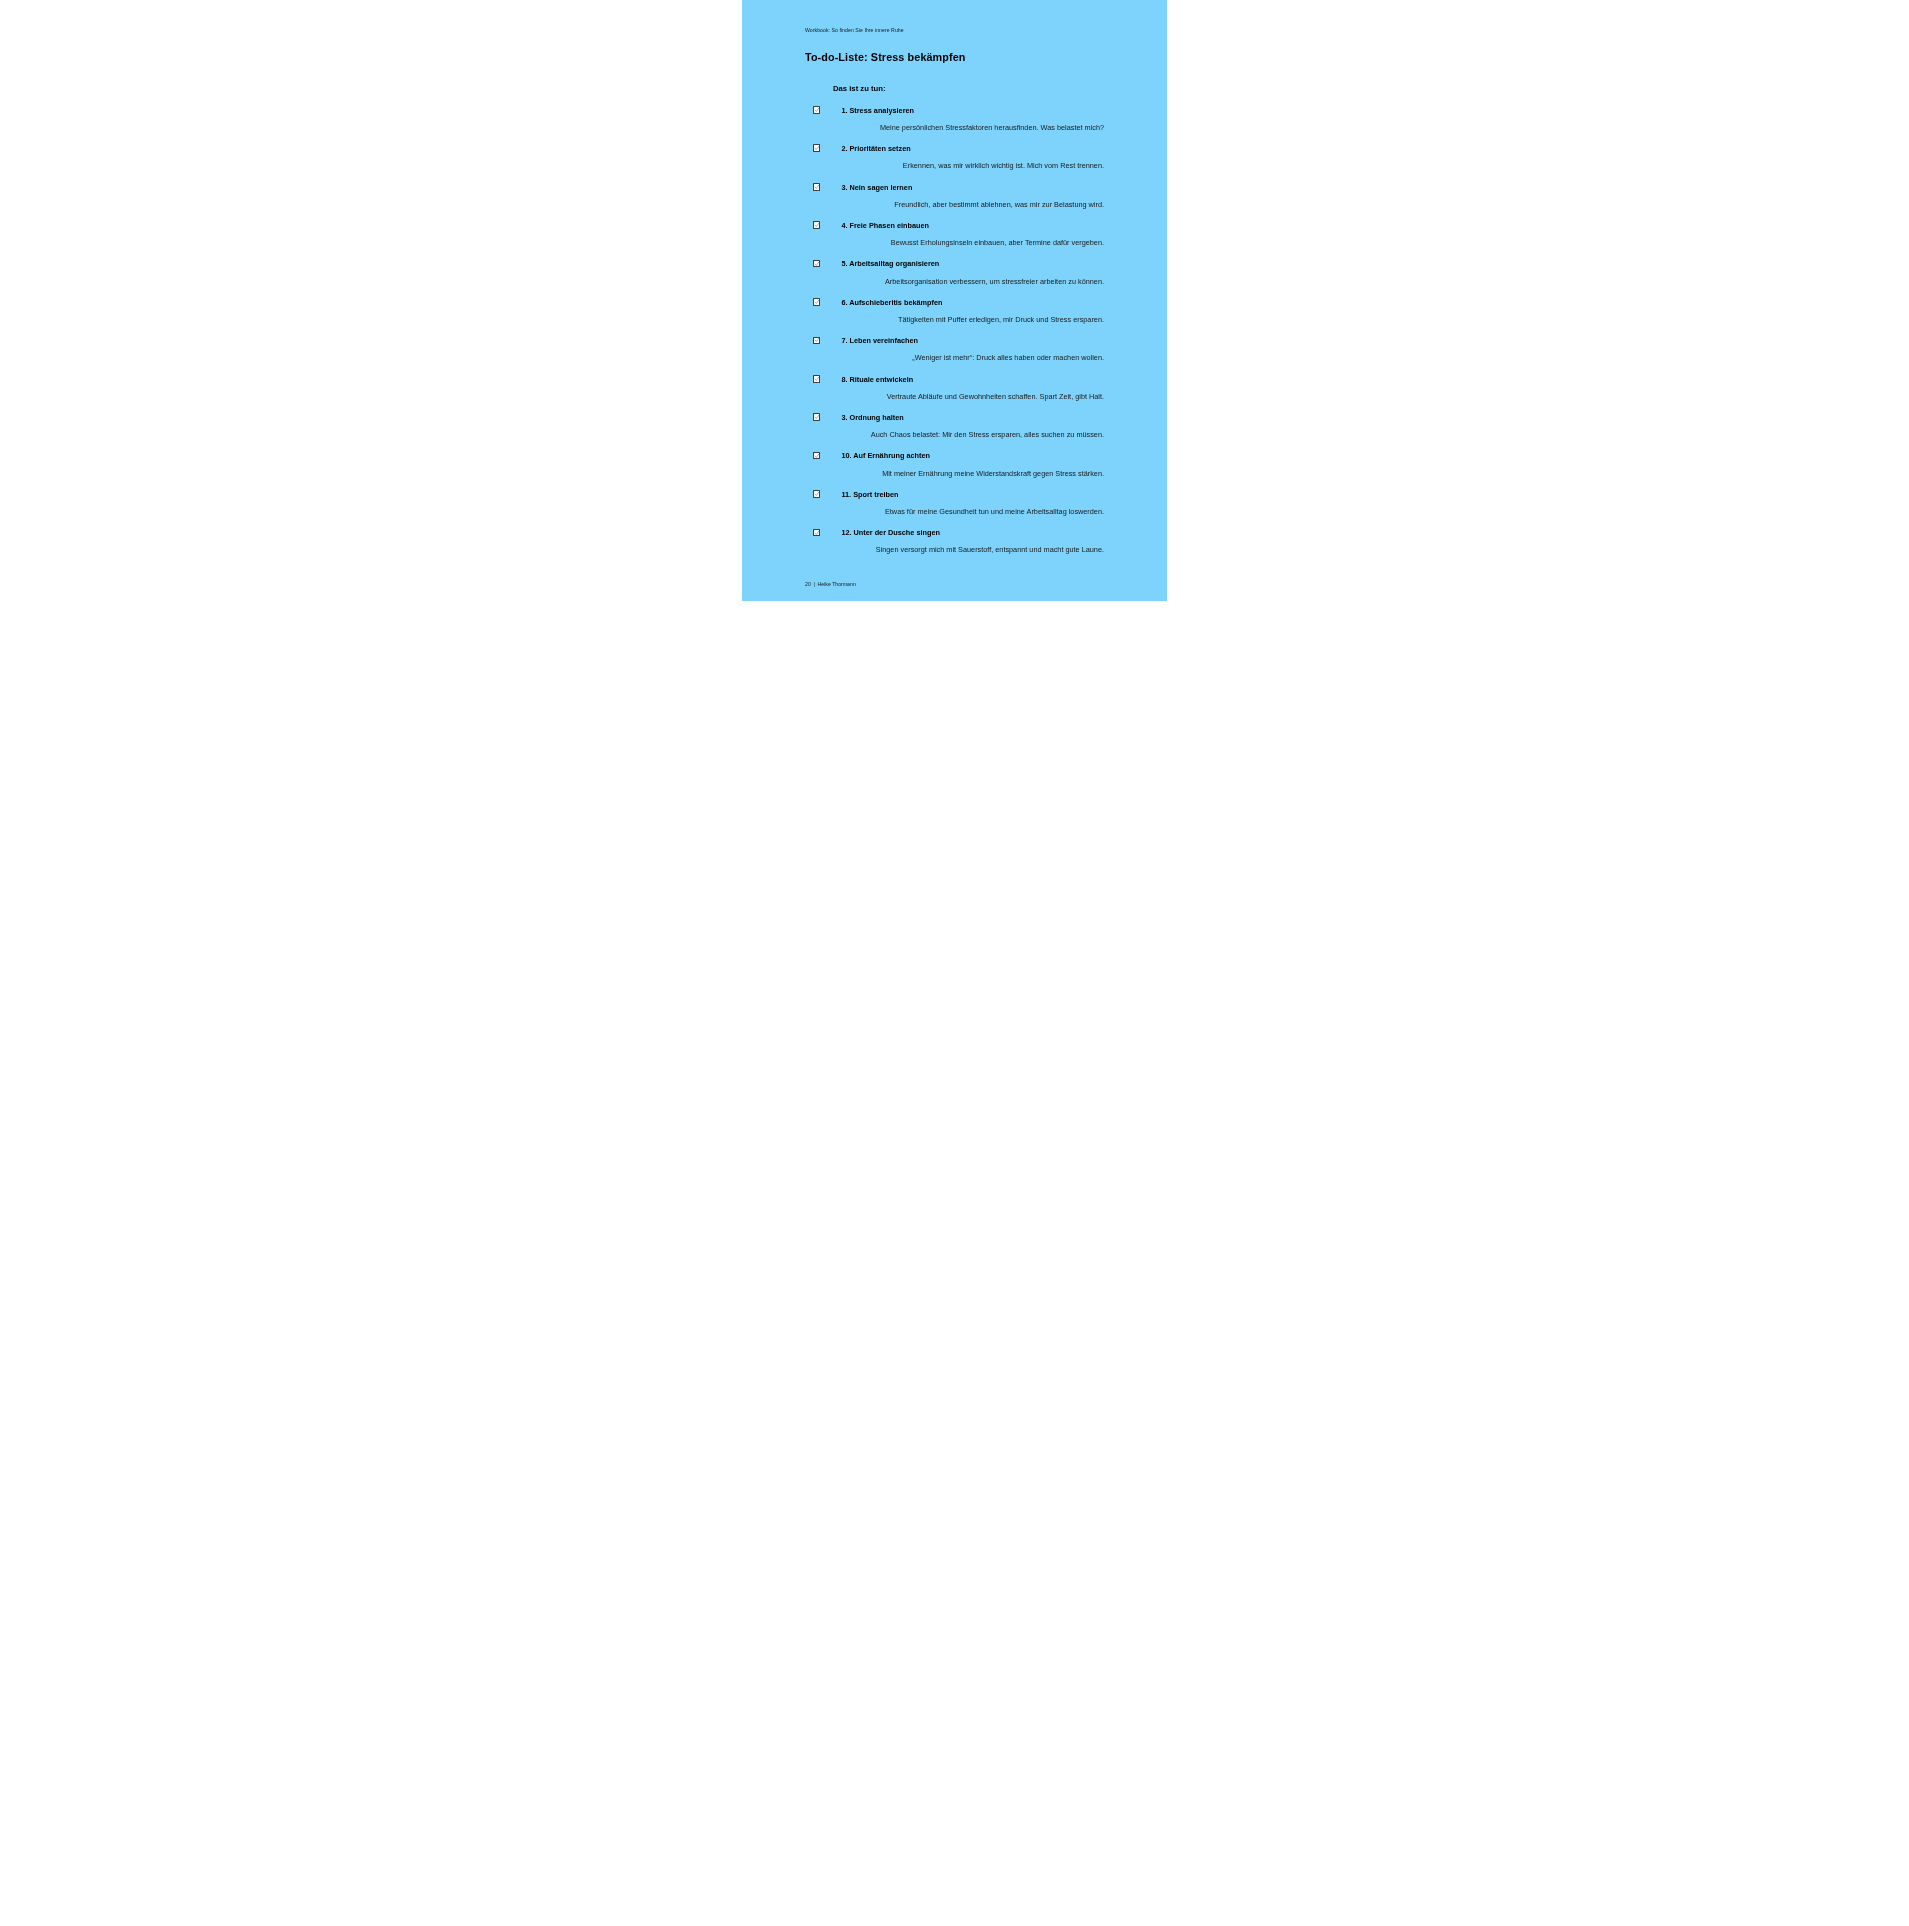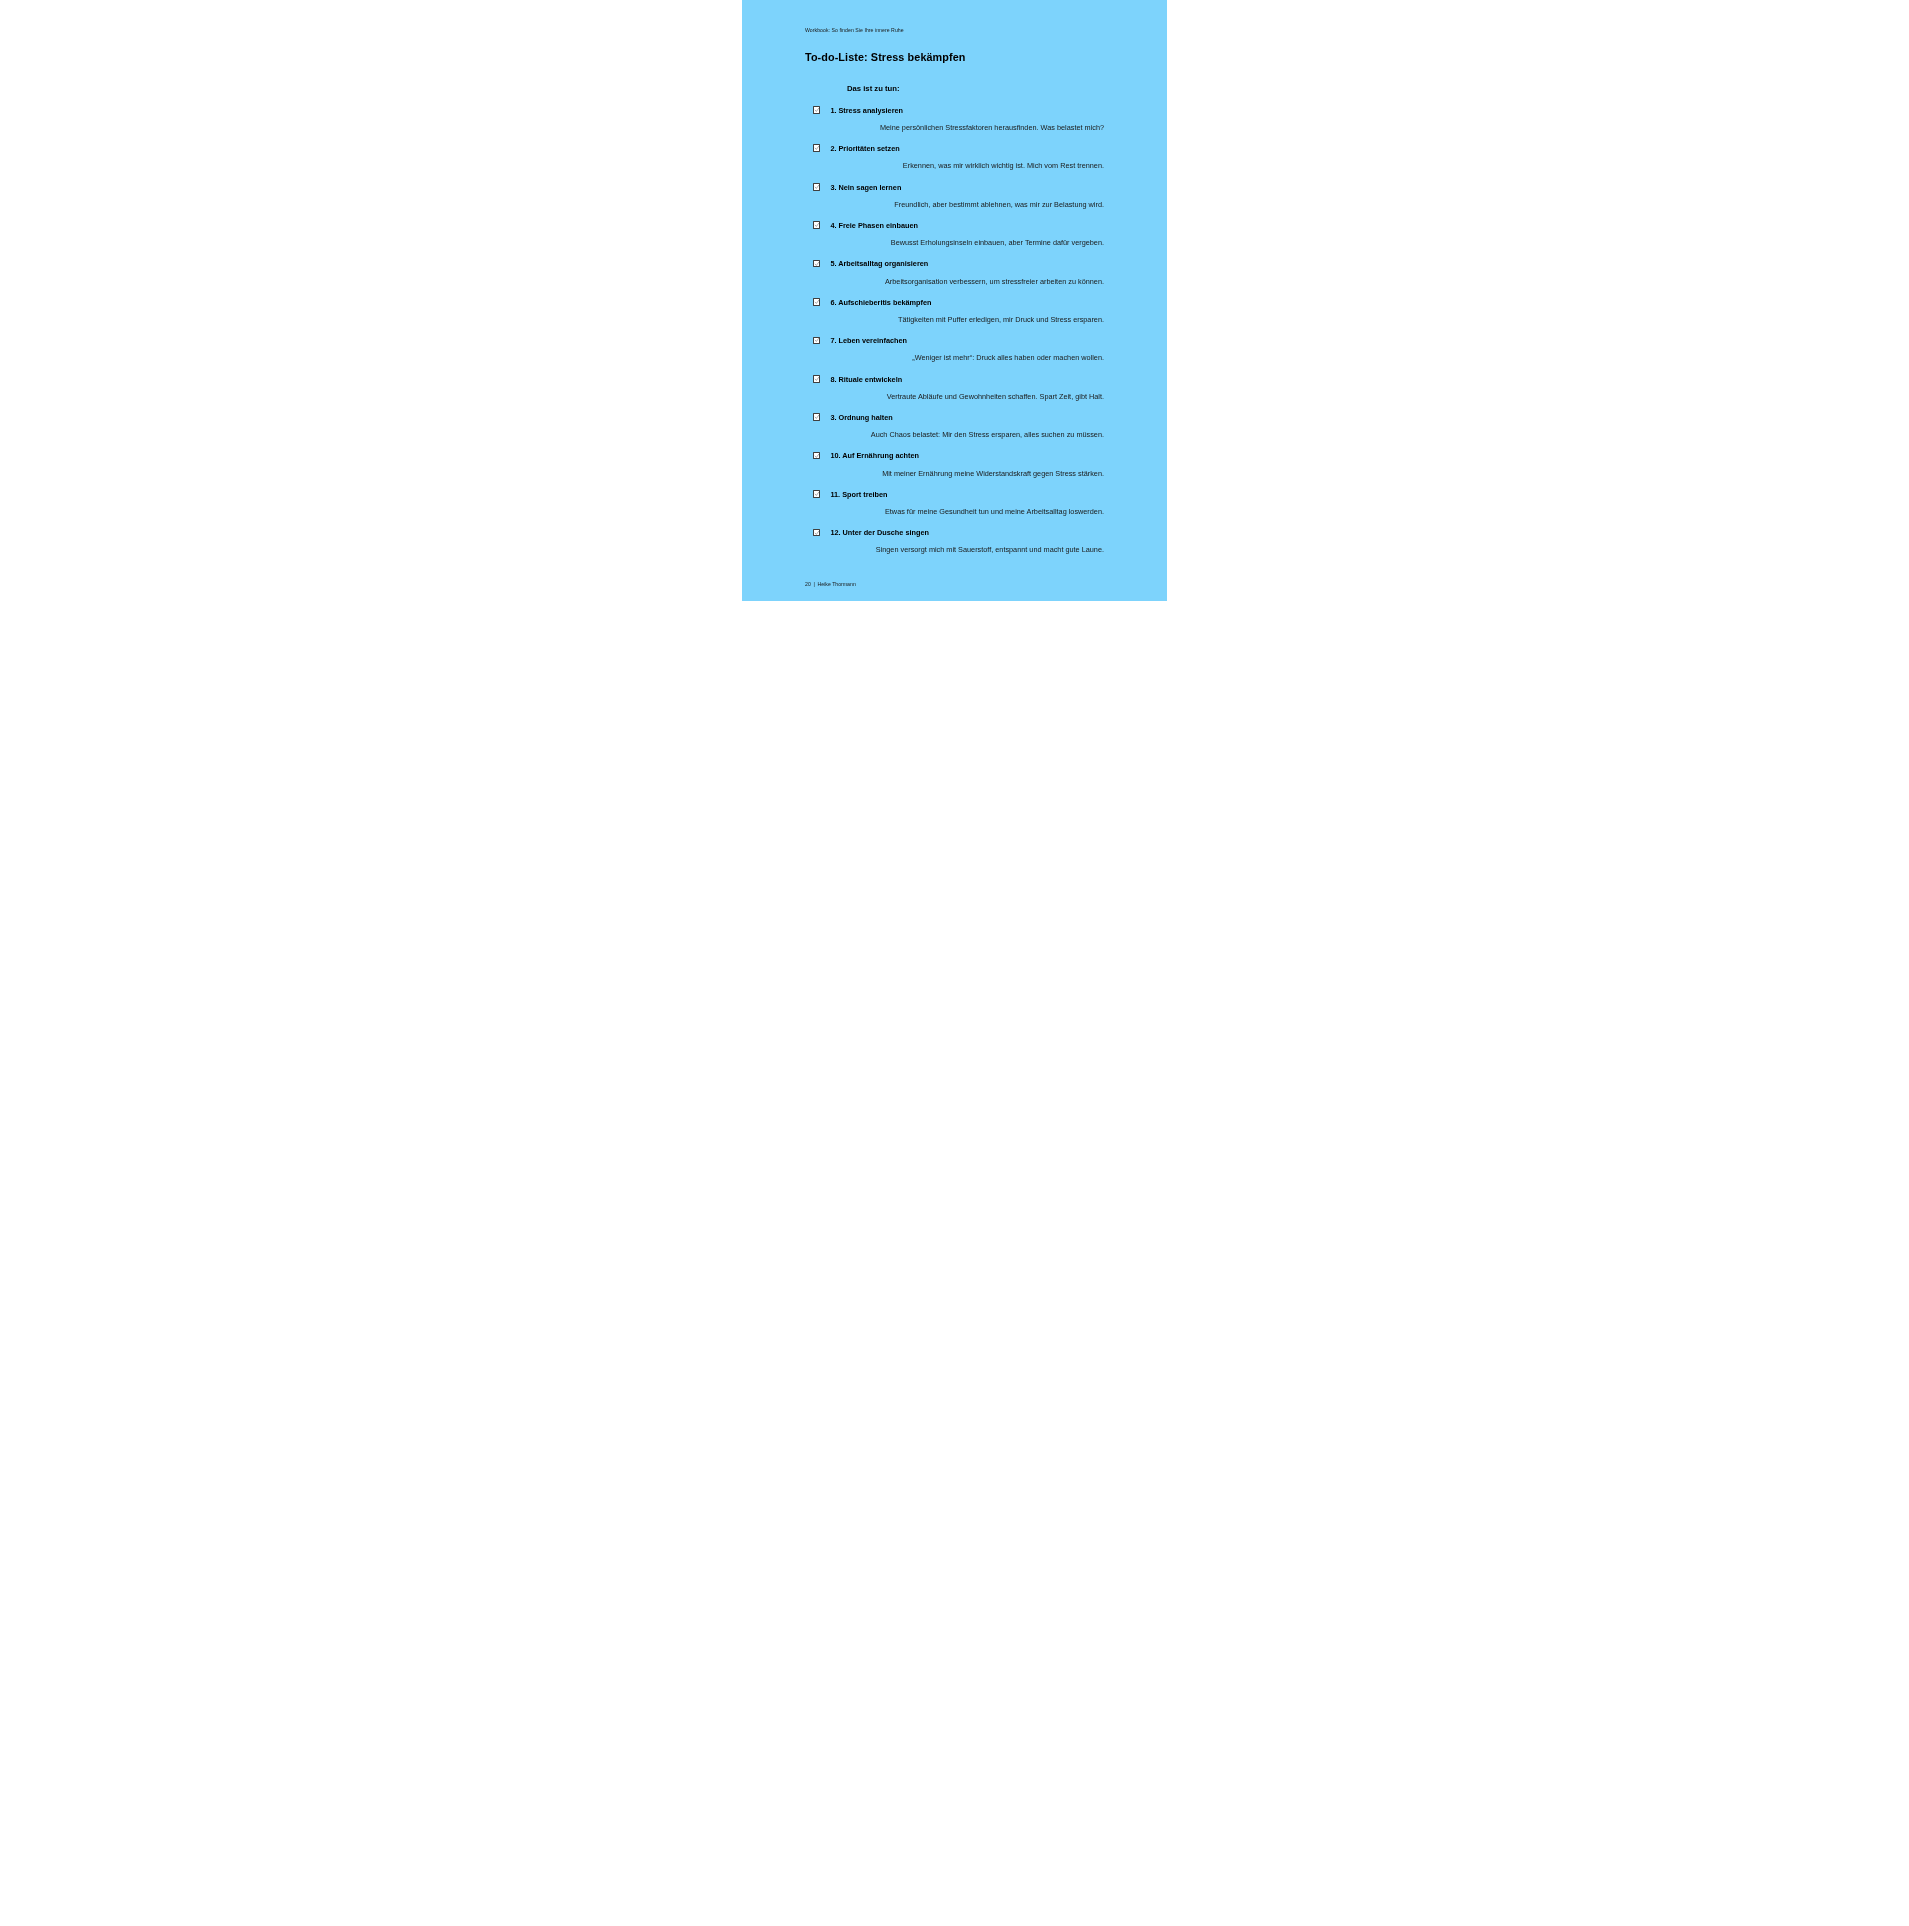--- a/index.html
+++ b/index.html
@@ -25,21 +25,21 @@
     color: #1a1a1a;
   }
   .page-title {
     margin: 17.7px 0 0 0;
     font-size: 10.8px;
     font-weight: 600;
     letter-spacing: 0.1px;
     color: #000000;
   }
   .subtitle {
-    margin: 21px 0 13px 42px;
+    margin: 21px 0 13px 28px;
     font-size: 7.7px;
     font-weight: 700;
     color: #000000;
   }
   .todo-list {
     margin: 0;
   }
   .item {
     display: flex;
     align-items: flex-start;
@@ -59,21 +59,21 @@
     justify-content: center;
     cursor: pointer;
     box-sizing: border-box;
   }
   .checkbox svg {
     width: 5.8px;
     height: 5.8px;
     display: block;
   }
   .item-text {
-    margin-left: 10px;
+    margin-left: 21px;
     flex: 1 1 auto;
   }
   .item-title {
     font-size: 7.3px;
     line-height: 9.2px;
     font-weight: 700;
     color: #000000;
   }
   .item-desc {
     margin-top: 8px;

